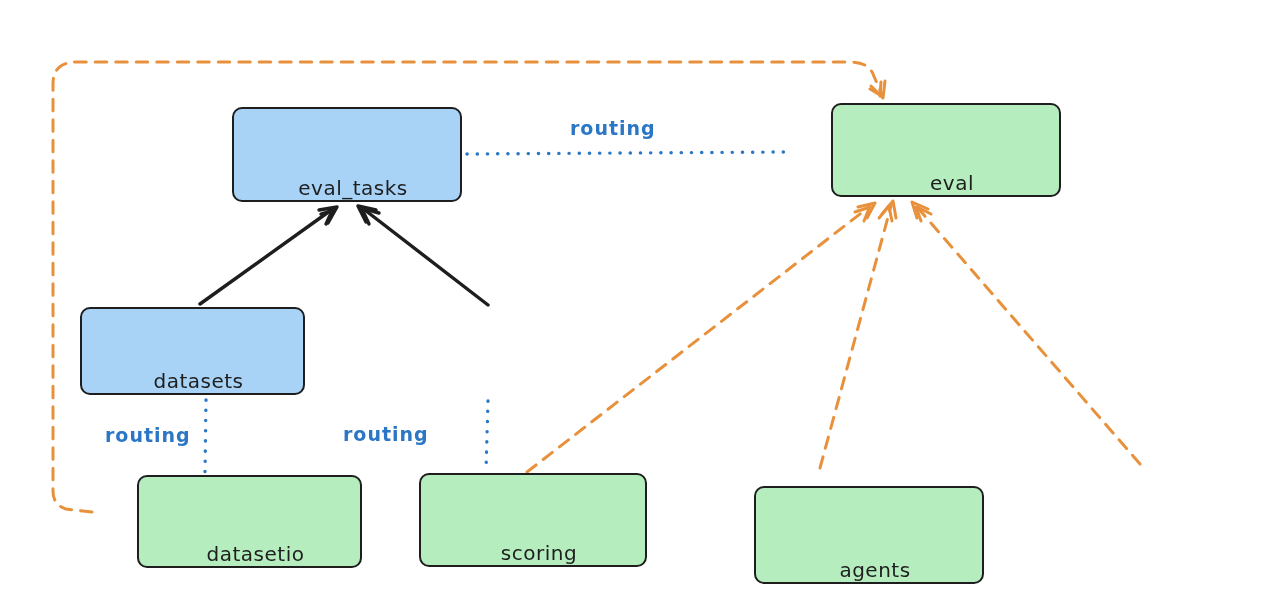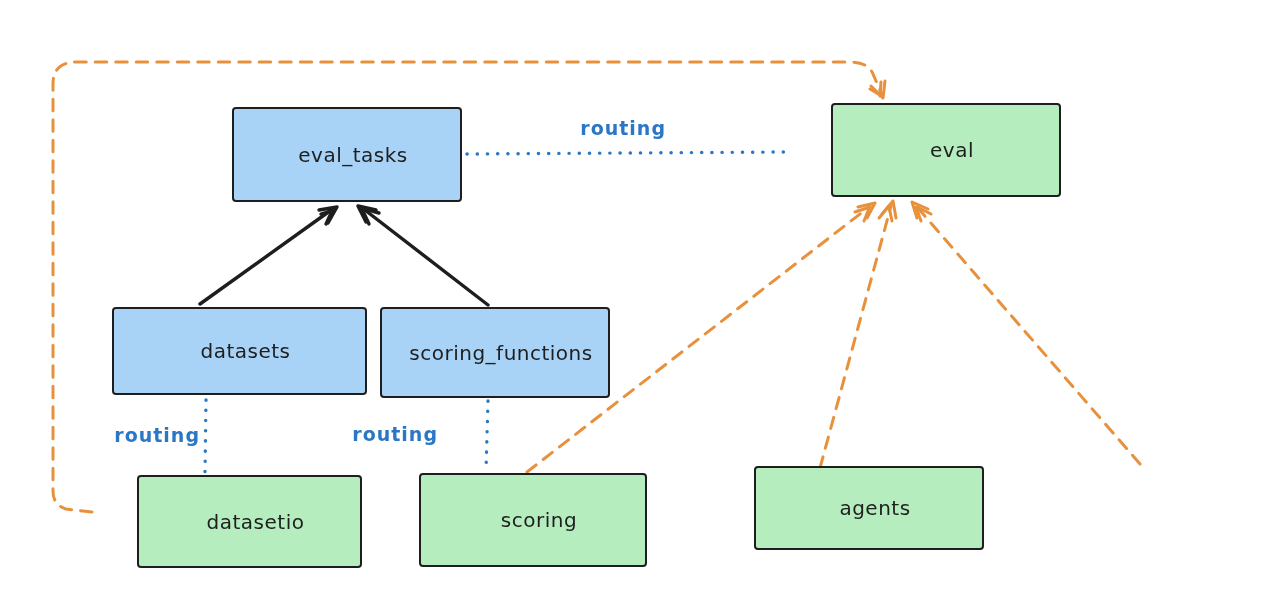--- a/index.html
+++ b/index.html
@@ -12,33 +12,33 @@
   }
   .edges{position:absolute;left:0;top:0;width:1280px;height:596px;}
   .edge-black{stroke:var(--stroke,#1e1e1e);stroke-width:3.4;fill:none;stroke-linecap:round;stroke-linejoin:round;}
   .edge-blue-dotted{stroke:var(--routing-blue,#2b77c5);stroke-width:3.4;fill:none;stroke-linecap:round;stroke-dasharray:0.2 10;}
   .edge-orange{stroke:var(--orange,#e8913c);stroke-width:3;fill:none;stroke-linecap:round;stroke-linejoin:round;stroke-dasharray:11.5 9;}
   .edge-orange-head{stroke:var(--orange,#e8913c);stroke-width:3;fill:none;stroke-linecap:round;stroke-linejoin:round;}
   .node{
     position:absolute;
     box-sizing:border-box;
     border:2.6px solid var(--stroke,#1e1e1e);
-    border-radius:4px;
-    display:flex;align-items:center;justify-content:center;
+    border-radius:10px;
+    display:flex;align-items:flex-end;justify-content:center;
     font-size:20px;color:var(--stroke,#1e1e1e);
     letter-spacing:0.5px;
     padding-left:12px;
   }
   .node.blue{background:var(--blue-fill,#a8d3f6);}
   .node.green{background:var(--green-fill,#b6edbf);margin-left:44px;}
   .routing-label{
     position:absolute;
     color:var(--routing-blue,#2b77c5);
     font-size:19px;font-weight:600;letter-spacing:1px;
-    text-align:right;
+    text-align:left;
   }
 </style>
 </head>
 <body>
 
 <div class="canvas">
 
   <svg class="edges" viewBox="0 0 1280 596" xmlns="http://www.w3.org/2000/svg" aria-hidden="true">
 
     <g>
@@ -80,37 +80,34 @@
   </svg>
 
   <div class="node blue" style="left:232px;top:107px;width:230px;height:95px;">
     <span>eval_tasks</span>
   </div>
 
   <div class="node green" style="left:787px;top:103px;width:230px;height:94px;">
     <span>eval</span>
   </div>
 
-  <div class="node blue" style="left:112px;top:307px;width:255px;height:88px;">
+  <div class="node blue" style="left:80px;top:307px;width:225px;height:88px;">
     <span>datasets</span>
   </div>
 
-  <div class="node blue" style="left:380px;top:307px;width:230px;height:91px;">
-    <span>scoring_functions</span>
-  </div>
 
   <div class="node green" style="left:93px;top:475px;width:225px;height:93px;">
     <span>datasetio</span>
   </div>
 
   <div class="node green" style="left:375px;top:473px;width:228px;height:94px;">
     <span>scoring</span>
   </div>
 
-  <div class="node green" style="left:710px;top:466px;width:230px;height:84px;">
+  <div class="node green" style="left:710px;top:486px;width:230px;height:98px;">
     <span>agents</span>
   </div>
 
 
   <div class="routing-label" style="left:570px;top:117px;width:96px;">
     <span>routing</span>
   </div>
   <div class="routing-label" style="left:105px;top:424px;width:95px;">
     <span>routing</span>
   </div>

